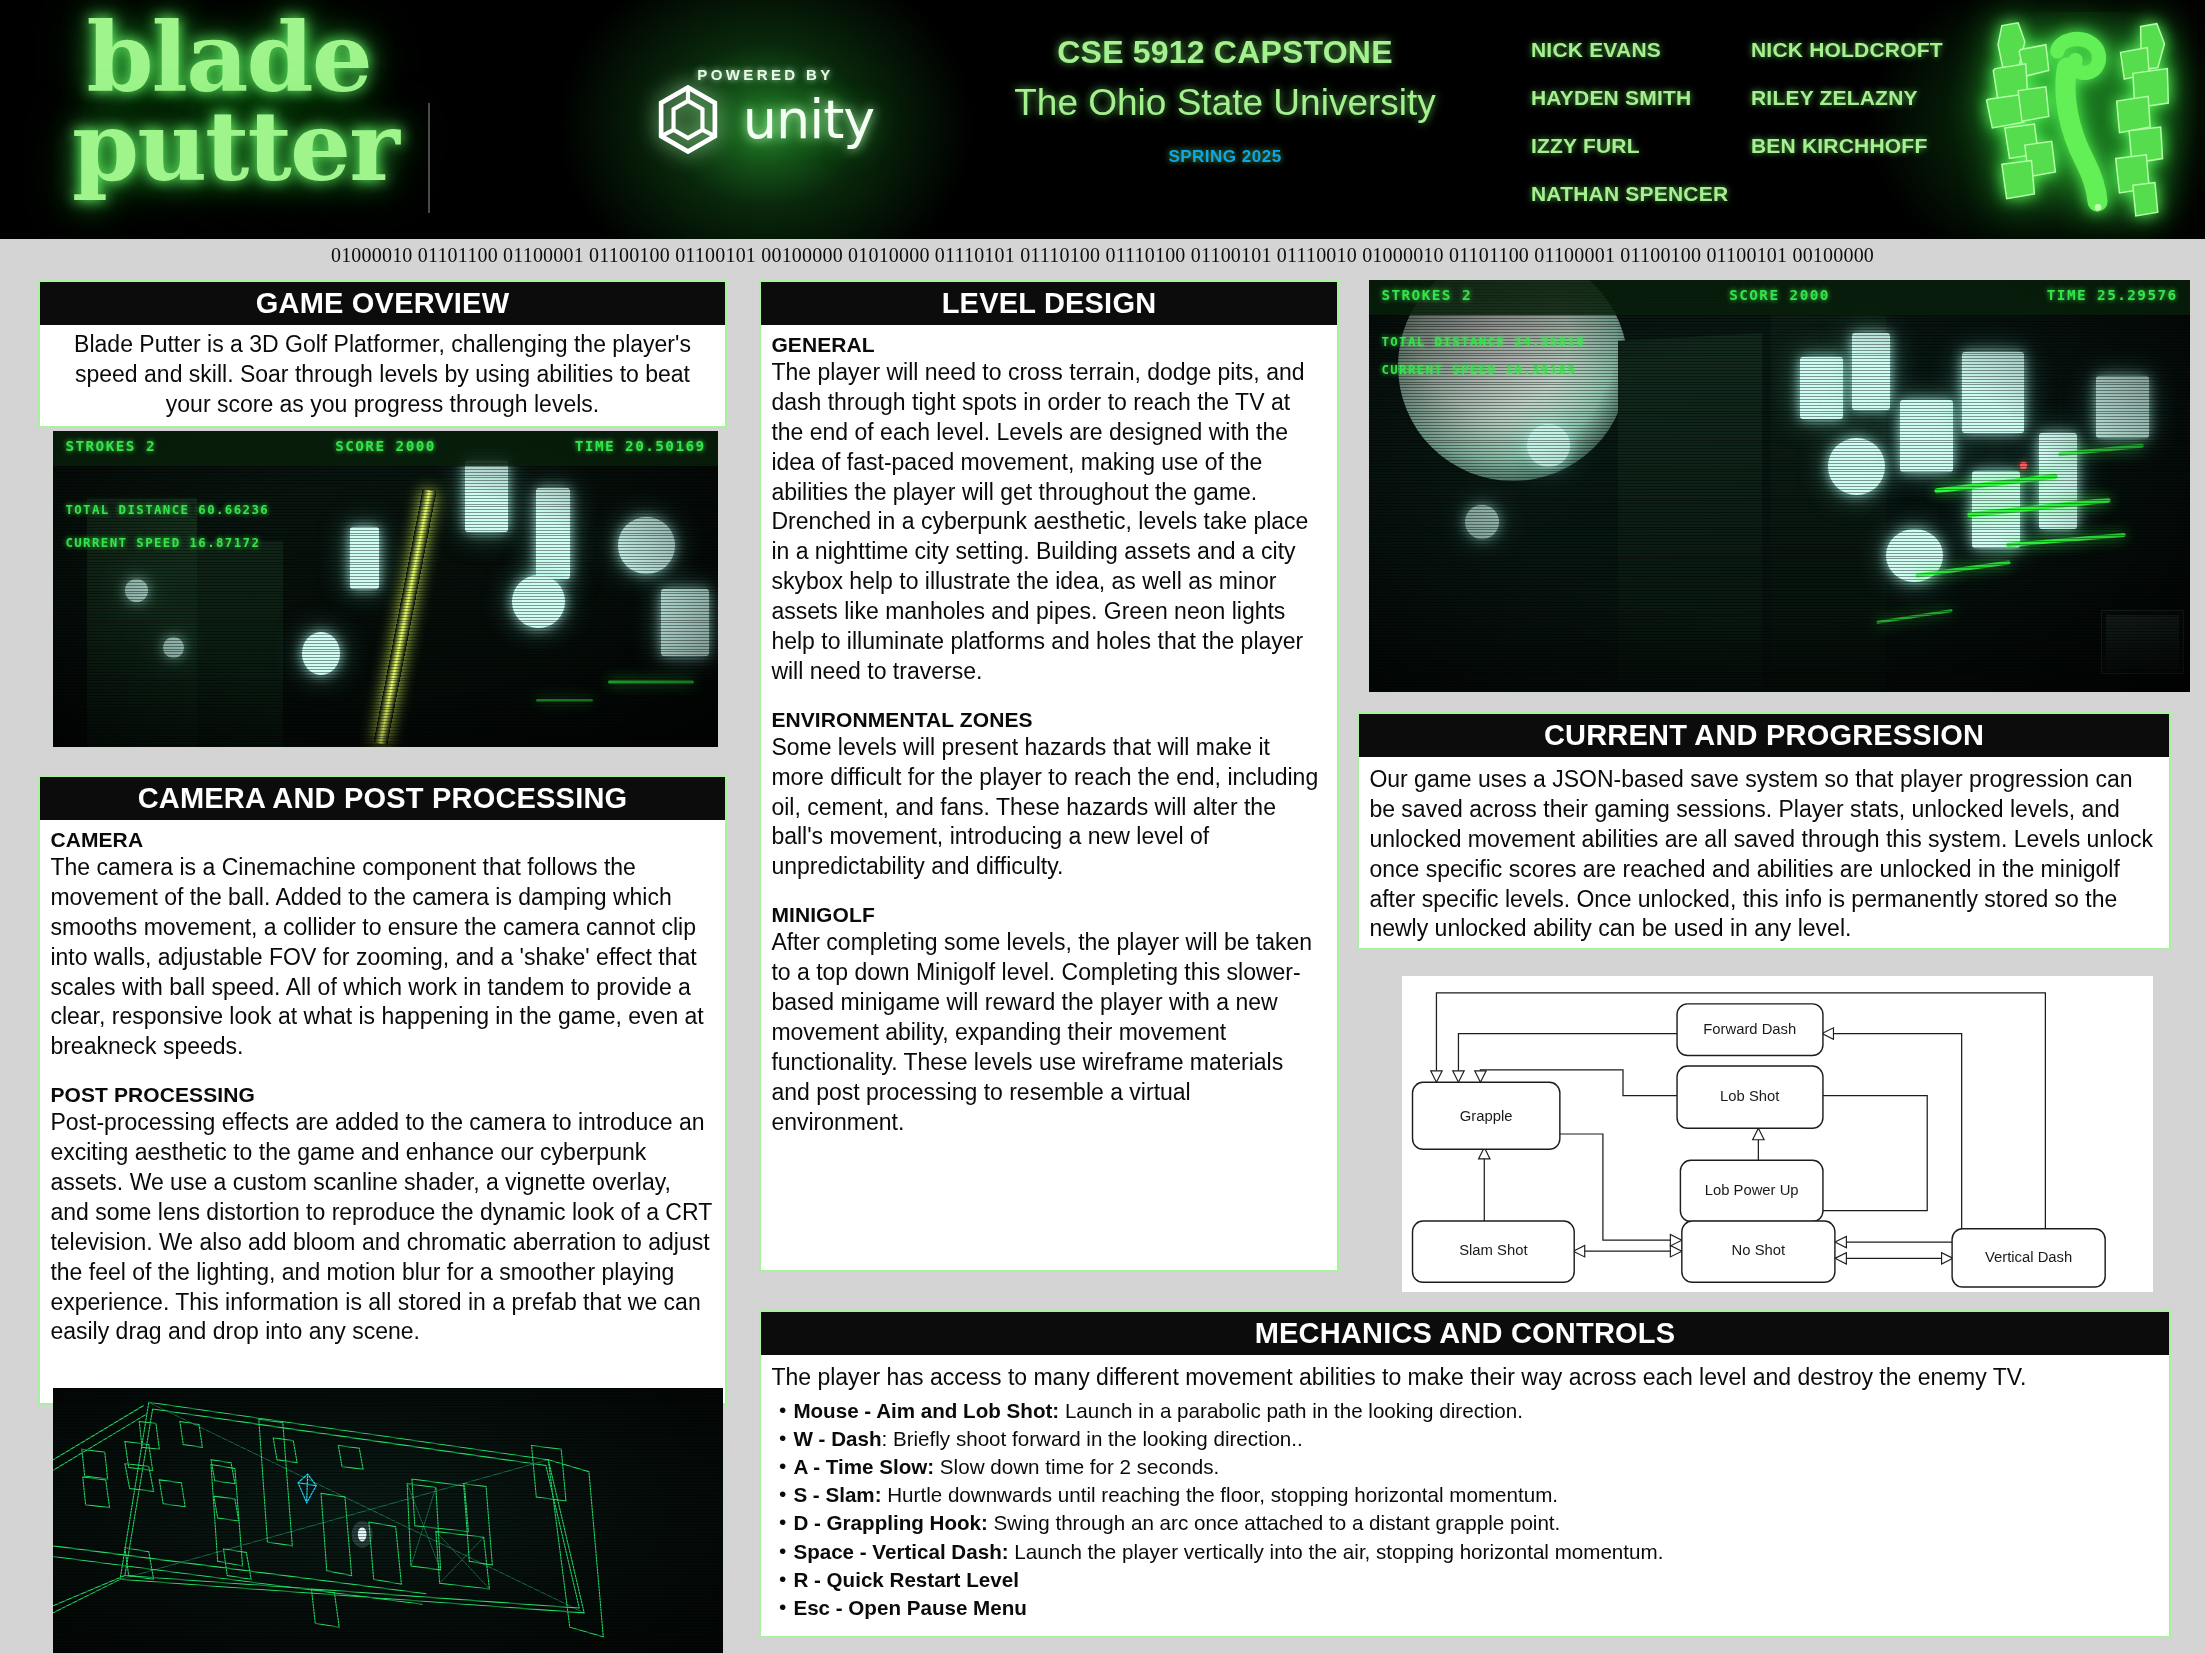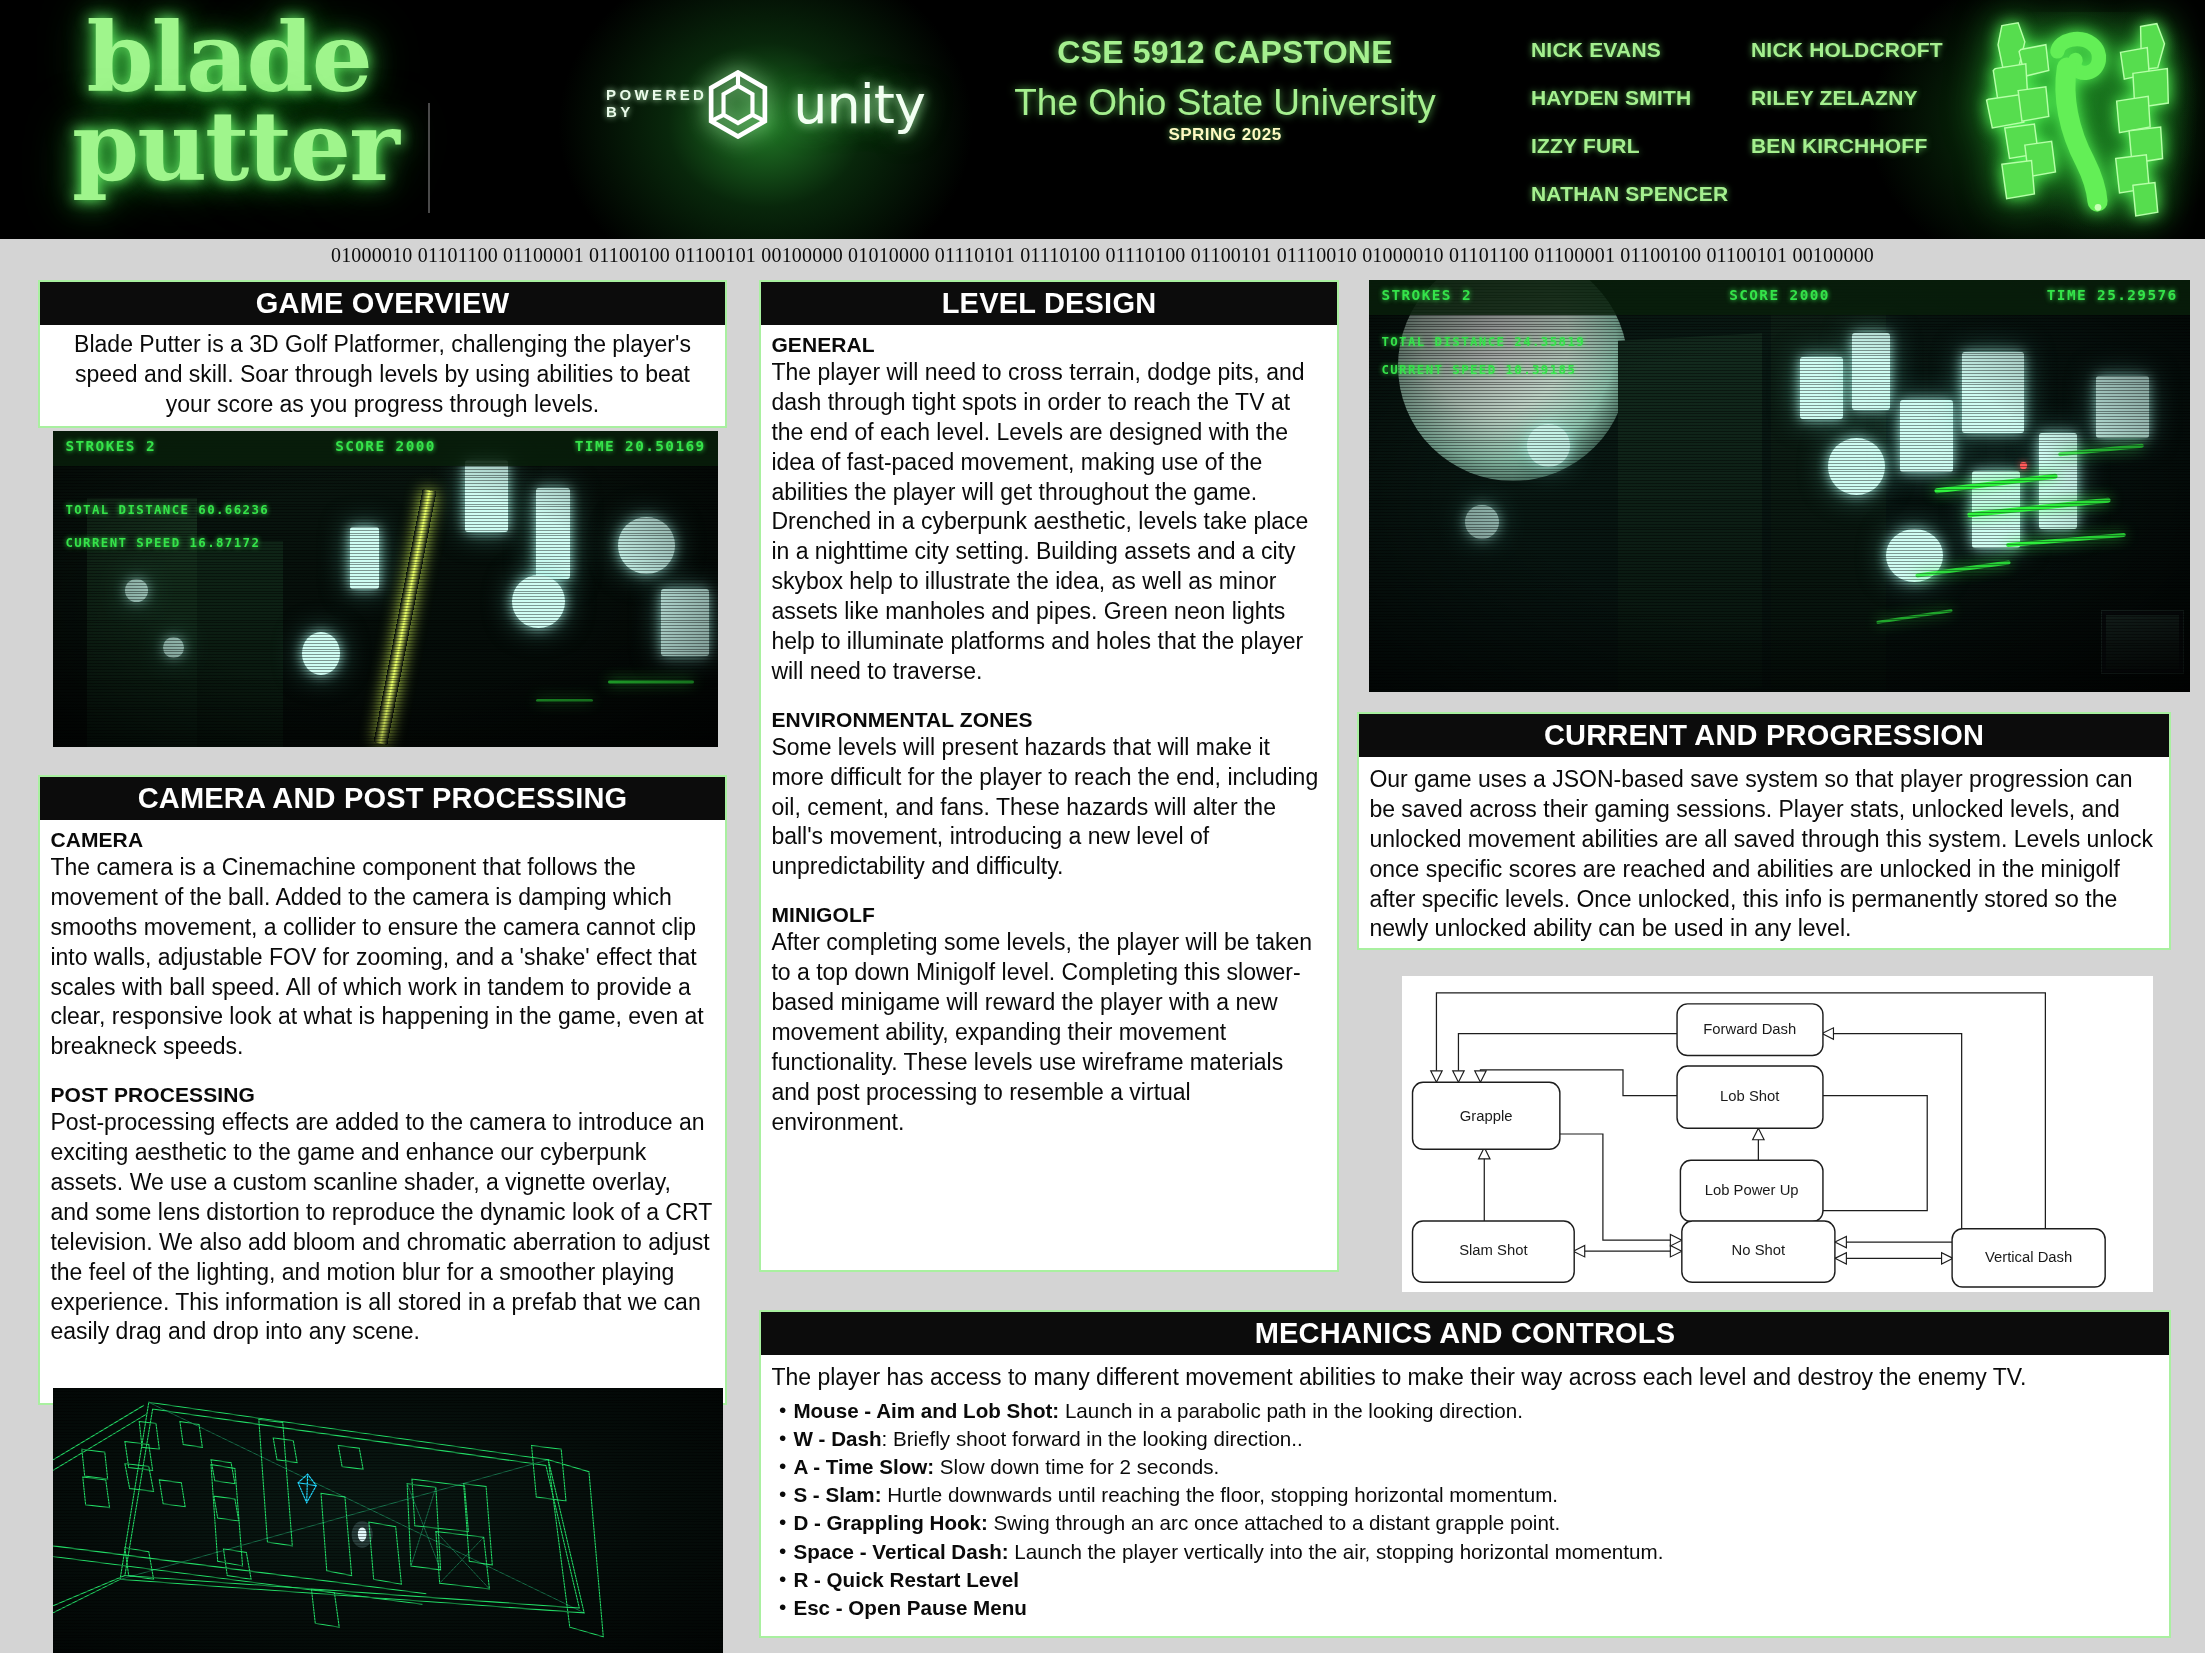--- a/index.html
+++ b/index.html
@@ -28,36 +28,36 @@
     font-weight:700;
     color:#9ff58c;
     text-shadow:0 0 12.4px rgba(110,250,110,.95),0 0 29px rgba(60,220,70,.8),0 0 53px rgba(40,200,50,.5);
     letter-spacing:-1.9px;
     line-height:.92;
   }
   .logo-blade{font-size:96px;margin-left:14.4px;}
   .logo-putter{font-size:96px;margin-left:0px;}
   .logo-rule{position:absolute;left:428px;top:103px;width:1.9px;height:110px;background:#4a4a4a;}
 
-  .unity{position:absolute;left:617px;top:32px;width:297px;height:144px;
-    display:flex;align-items:center;justify-content:center;}
+  .unity{position:absolute;left:617px;top:38px;width:297px;height:144px;
+    display:flex;flex-direction:column;align-items:center;justify-content:center;}
   .unity-powered{color:#eafaea;font-size:15px;font-weight:700;letter-spacing:3.4px;
     text-shadow:0 0 6.7px rgba(200,255,200,.9);margin-bottom:2.9px;}
   .unity-row{display:flex;align-items:center;gap:24px;}
   .unity-mark{width:62px;height:69px;filter:drop-shadow(0 0 10.5px rgba(180,255,180,.95));}
   .unity-name{color:#f2fff2;font-size:54px;font-weight:400;letter-spacing:-1px;
     font-family:"DejaVu Sans", sans-serif;
     text-shadow:0 0 10.5px rgba(190,255,190,.95),0 0 29px rgba(80,230,90,.7);}
 
   .title-block{position:absolute;left:957px;top:34px;width:536px;text-align:center;}
   .course-title{color:#a5f08f;font-size:32px;font-weight:700;letter-spacing:0.2px;
     text-shadow:0 0 8.6px rgba(120,240,110,.75);}
   .univ-title{color:#a5f08f;font-size:37px;font-weight:400;margin-top:10.5px;
     text-shadow:0 0 8.6px rgba(120,240,110,.75);}
-  .term{color:#fef9c3;font-size:17px;font-weight:700;margin-top:1px;letter-spacing:0.5px;
+  .term{color:#0ea5e9;font-size:17px;font-weight:700;margin-top:23px;letter-spacing:0.5px;
     text-shadow:0 0 6.7px rgba(120,240,110,.7);}
 
   .names{position:absolute;left:1531px;top:38px;width:431px;}
   .names-grid{display:grid;grid-template-columns:220px 211px;row-gap:24px;}
   .name{color:#a5f08f;font-size:21px;font-weight:700;letter-spacing:0.2px;
     text-shadow:0 0 6.2px rgba(120,240,110,.7);white-space:nowrap;}
 
   .studio-logo{position:absolute;left:1977px;top:12px;width:220px;height:218px;
     background:radial-gradient(ellipse at 50% 45%, rgba(25,120,30,.55) 0%, rgba(0,0,0,0) 72%);}
   .studio-logo svg{position:absolute;left:0;top:0;

